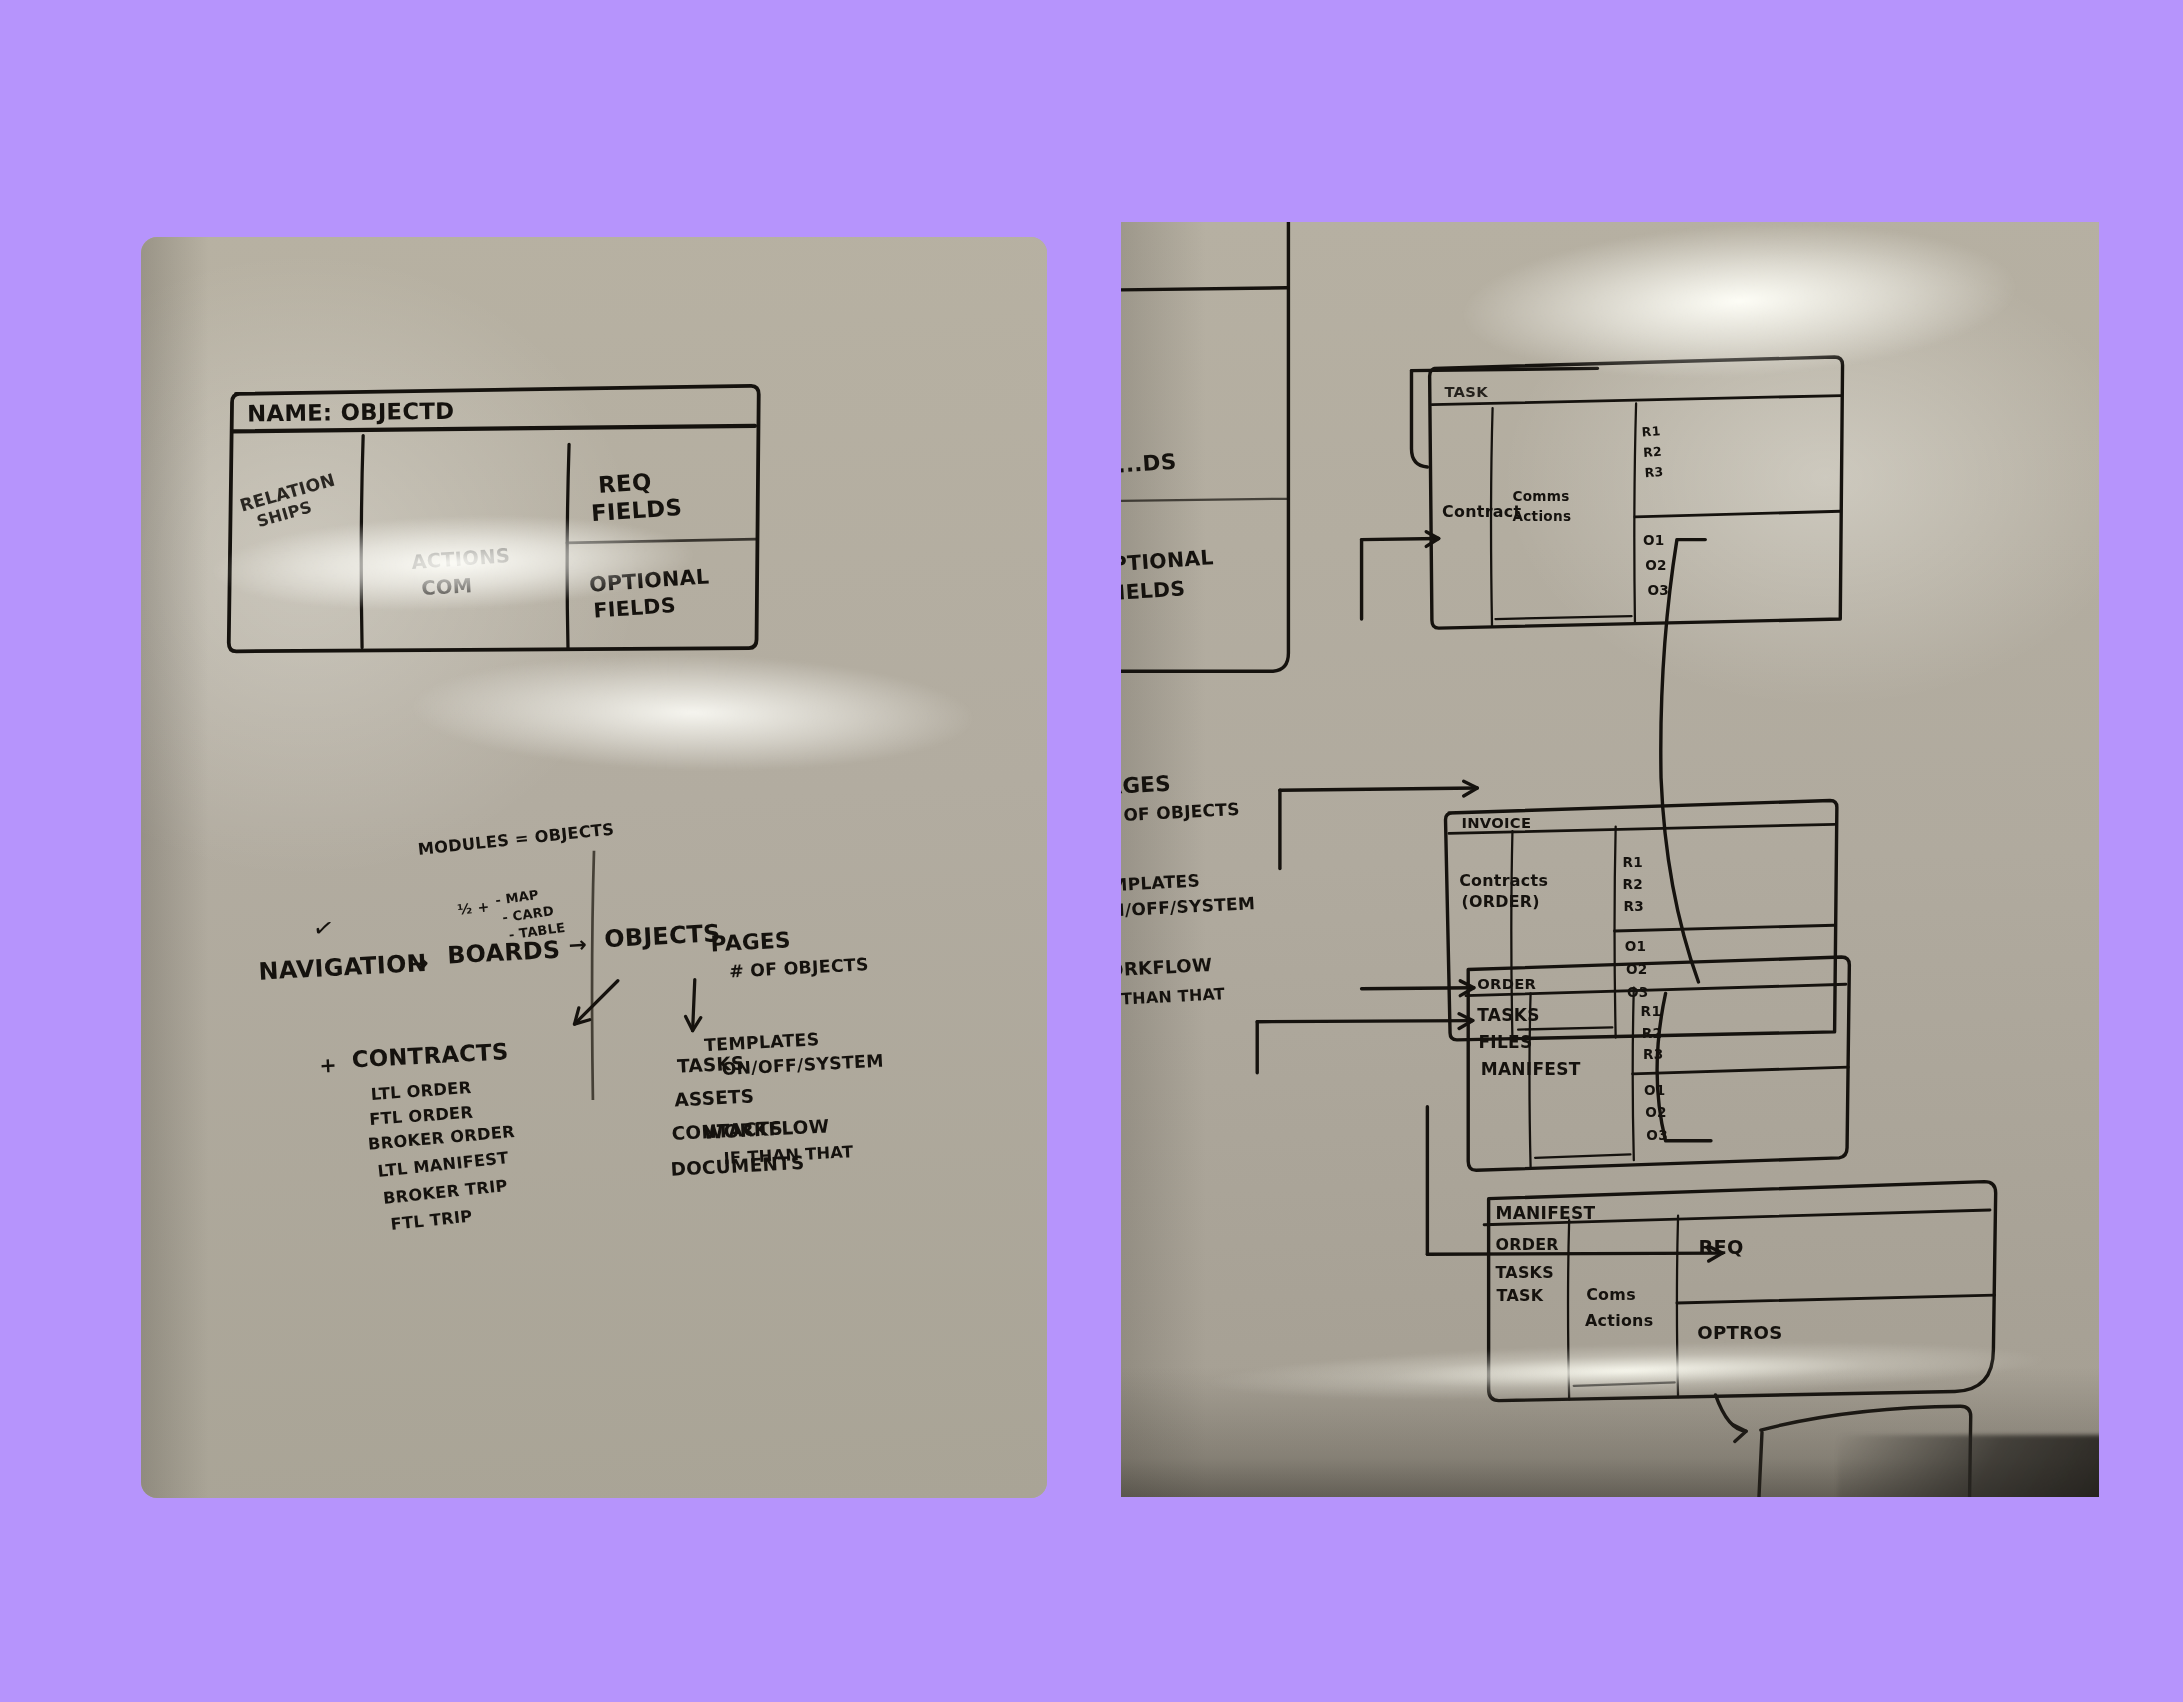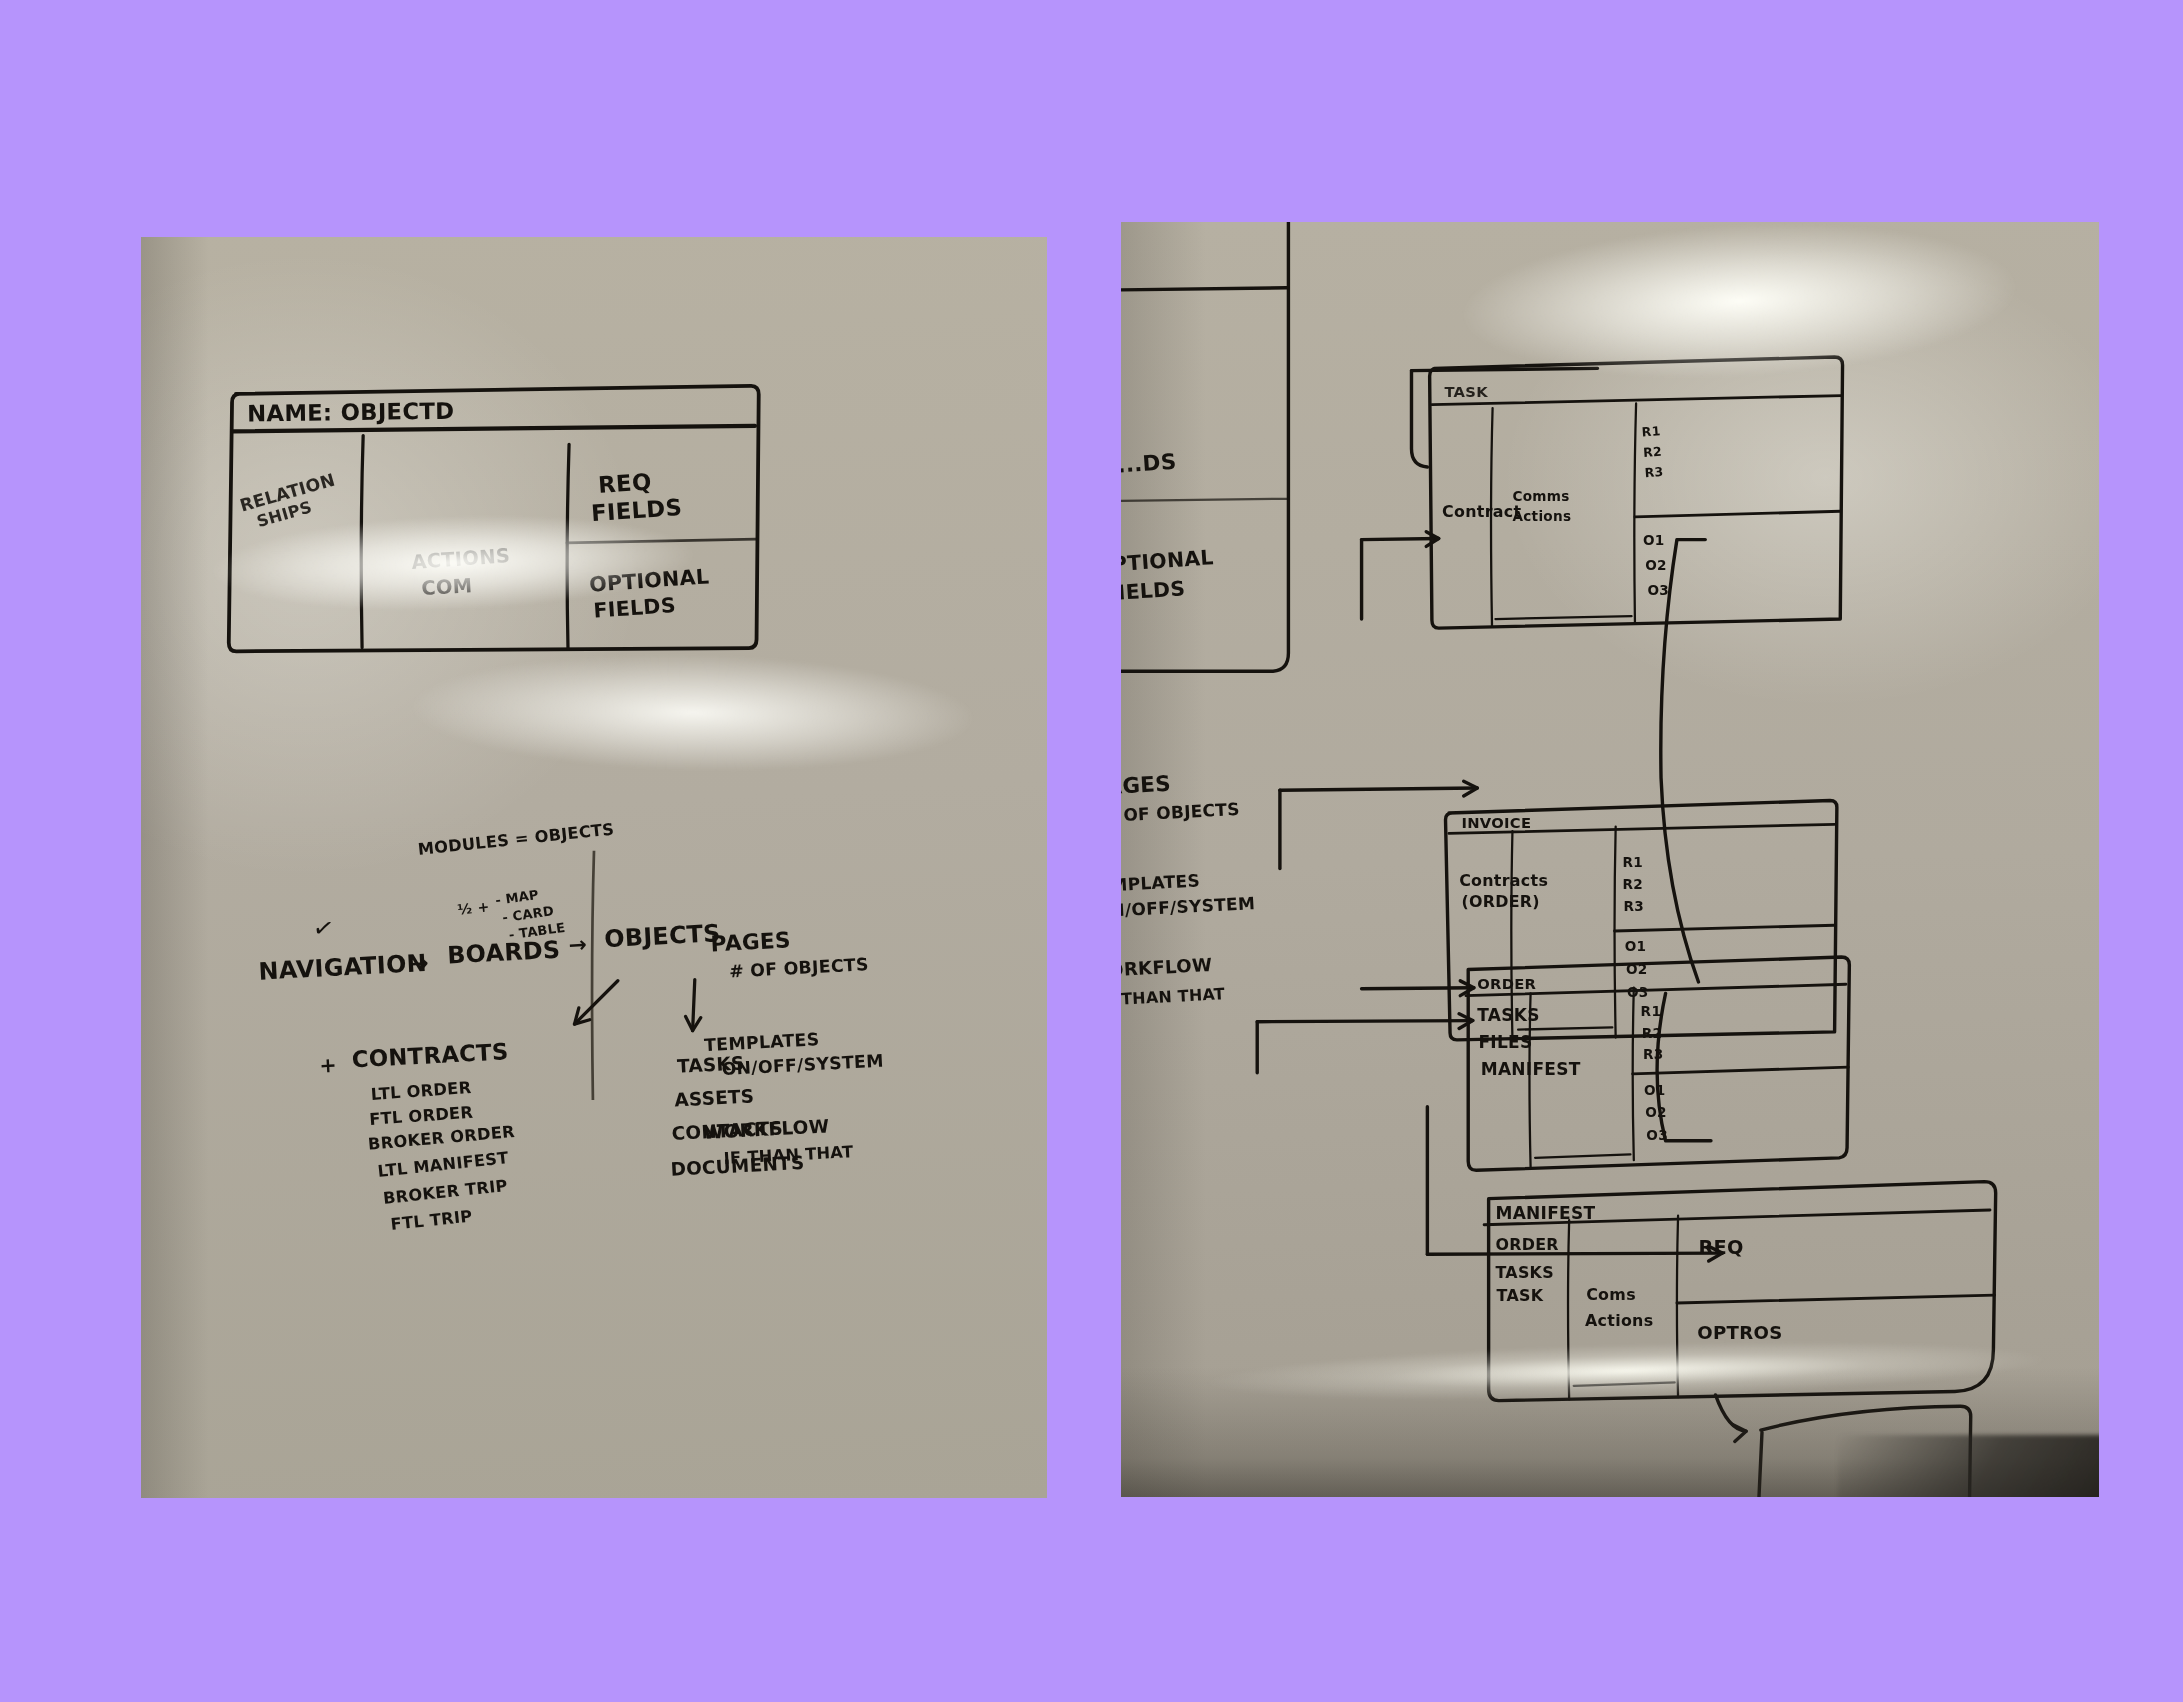--- a/index.html
+++ b/index.html
@@ -11,21 +11,21 @@
     position:relative;
   }
   .canvas{position:absolute;inset:0;}
 
   
   .photo{
     position:absolute;
     overflow:hidden;
     background:#b3ad9e;
   }
-  #photo-left{left:141px;top:237px;width:906px;height:1261px;}
+  #photo-left{left:141px;top:237px;width:906px;height:1261px;border-radius:16px;}
   #photo-right{left:1121px;top:222px;width:978px;height:1275px;}
 
   .board{
     position:absolute;inset:0;
     background:
       radial-gradient(ellipse 60% 40% at 18% 26%, rgba(255,255,250,.30), rgba(255,255,250,0) 62%),
       linear-gradient(177deg,#b7b1a2 0%,#b2aca0 45%,#a9a496 100%);
   }
   .board.right{
     background:

